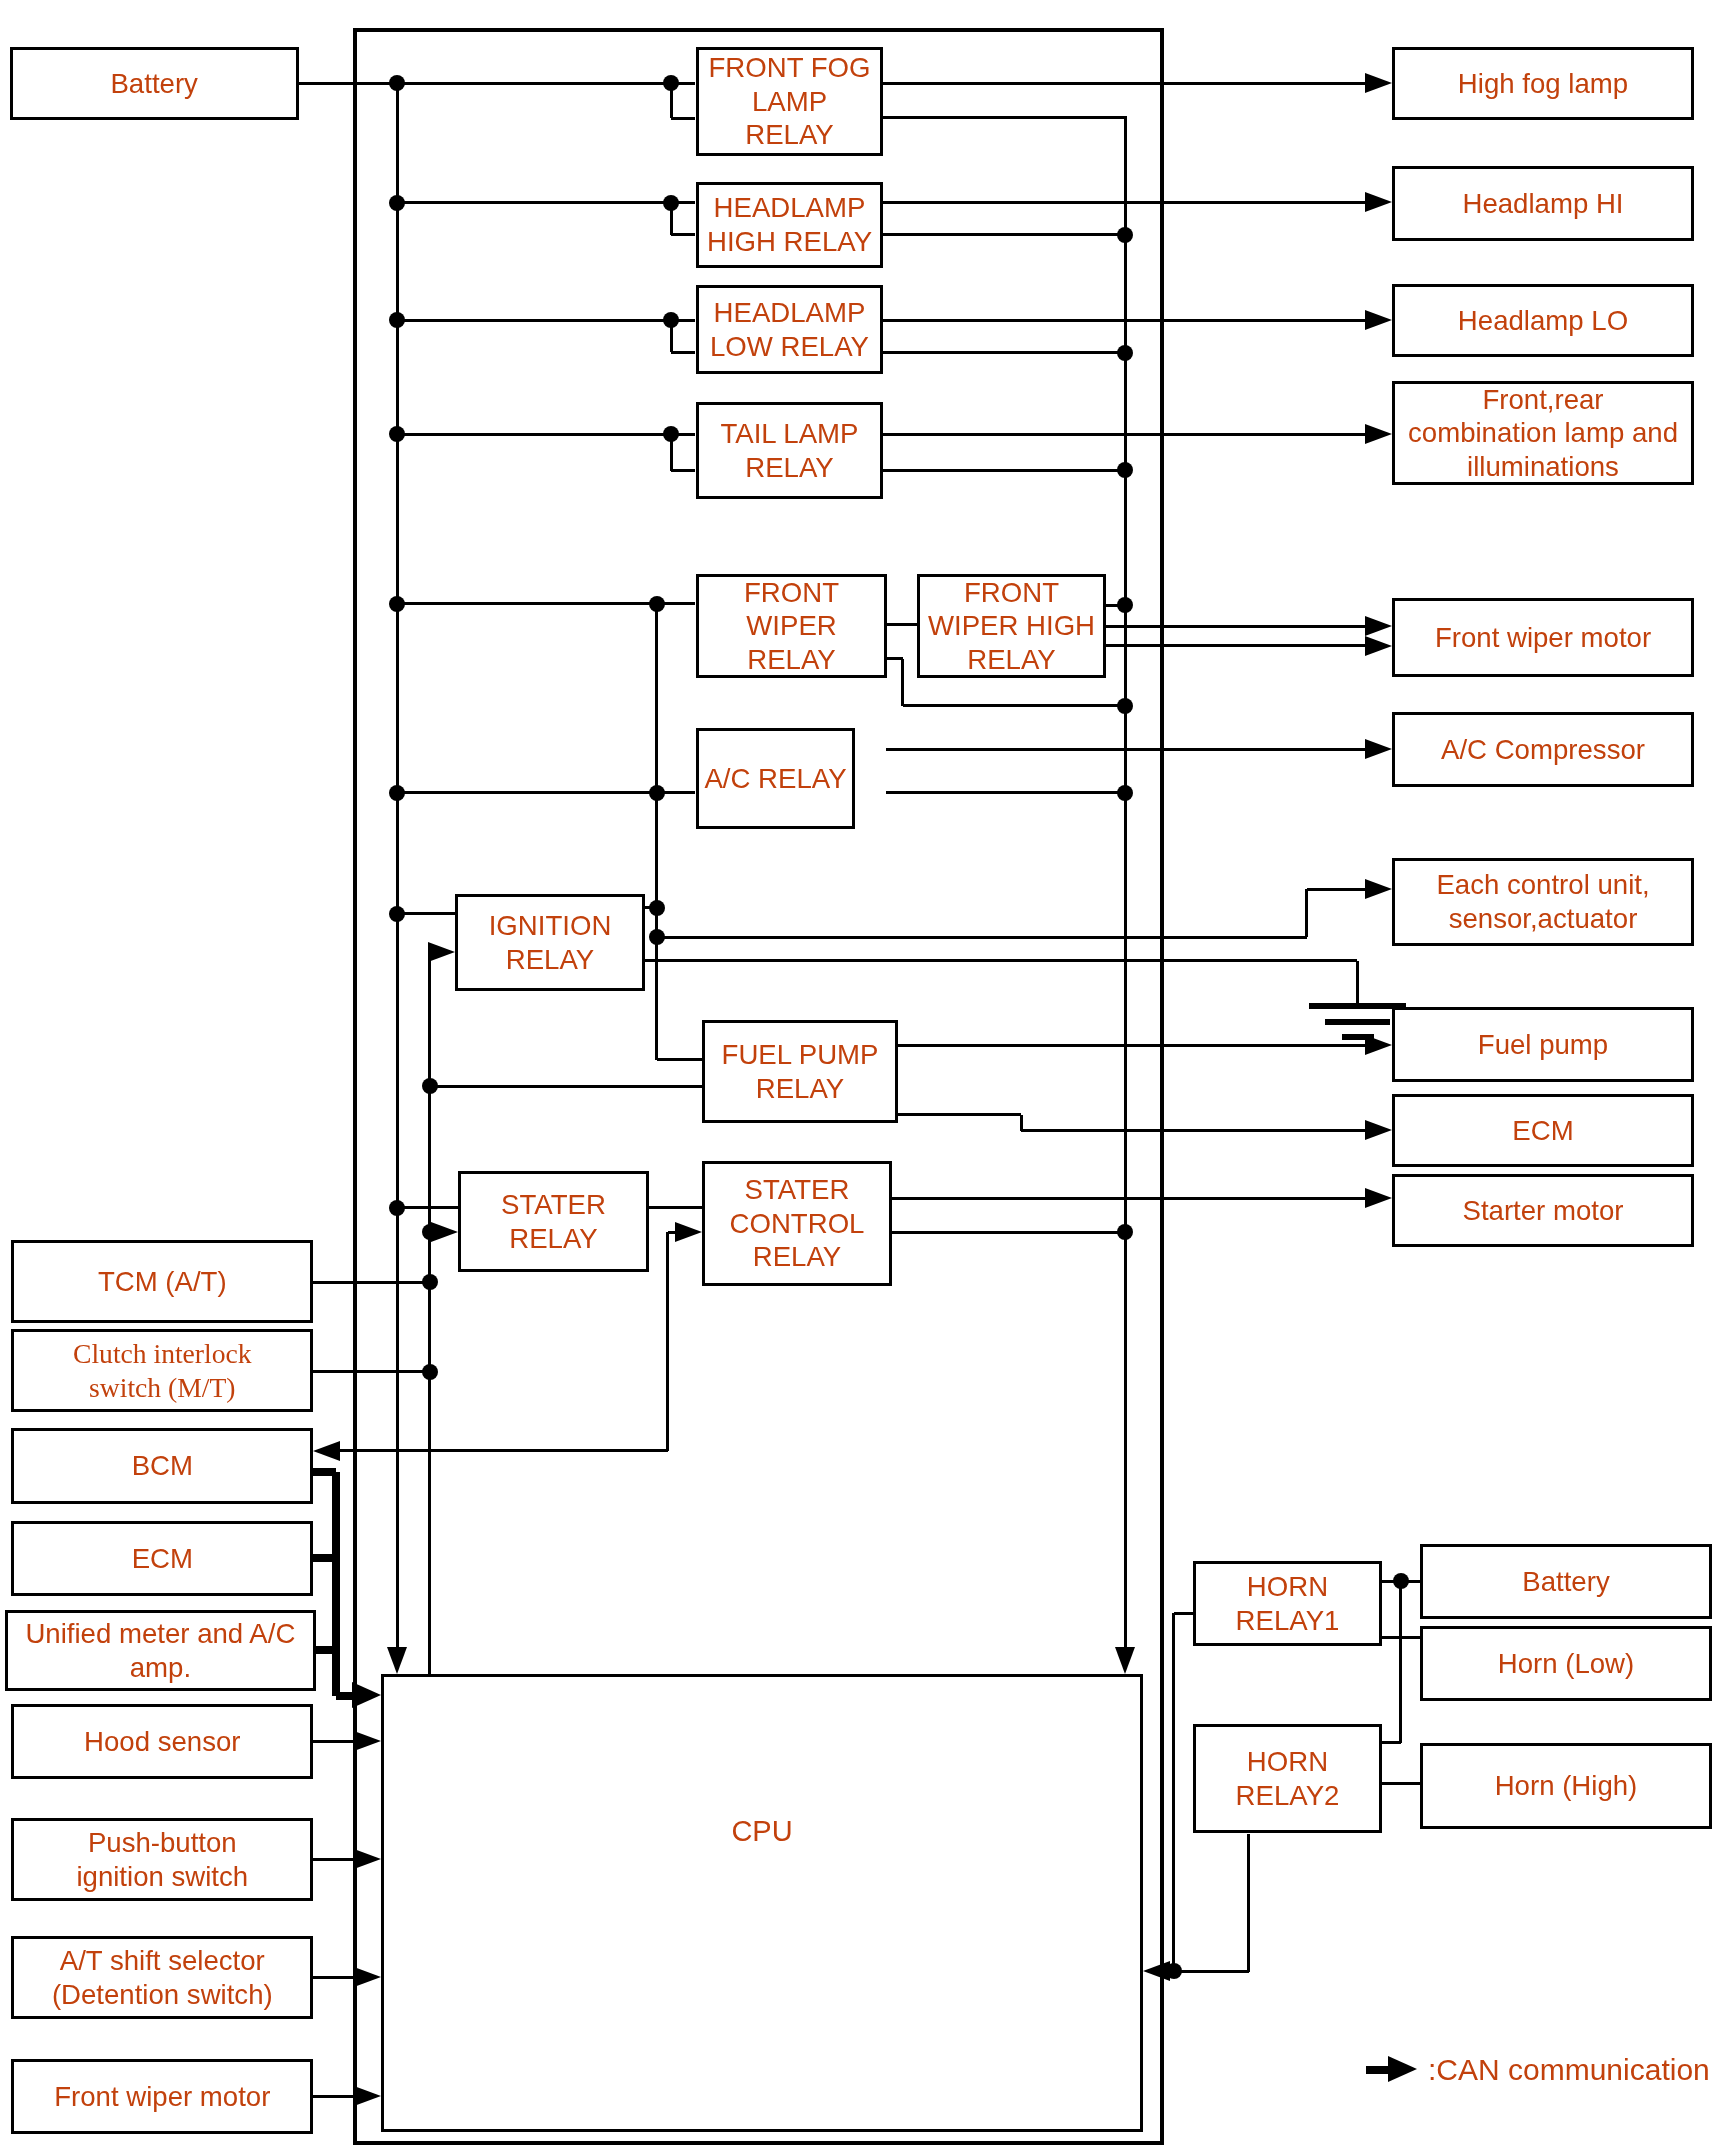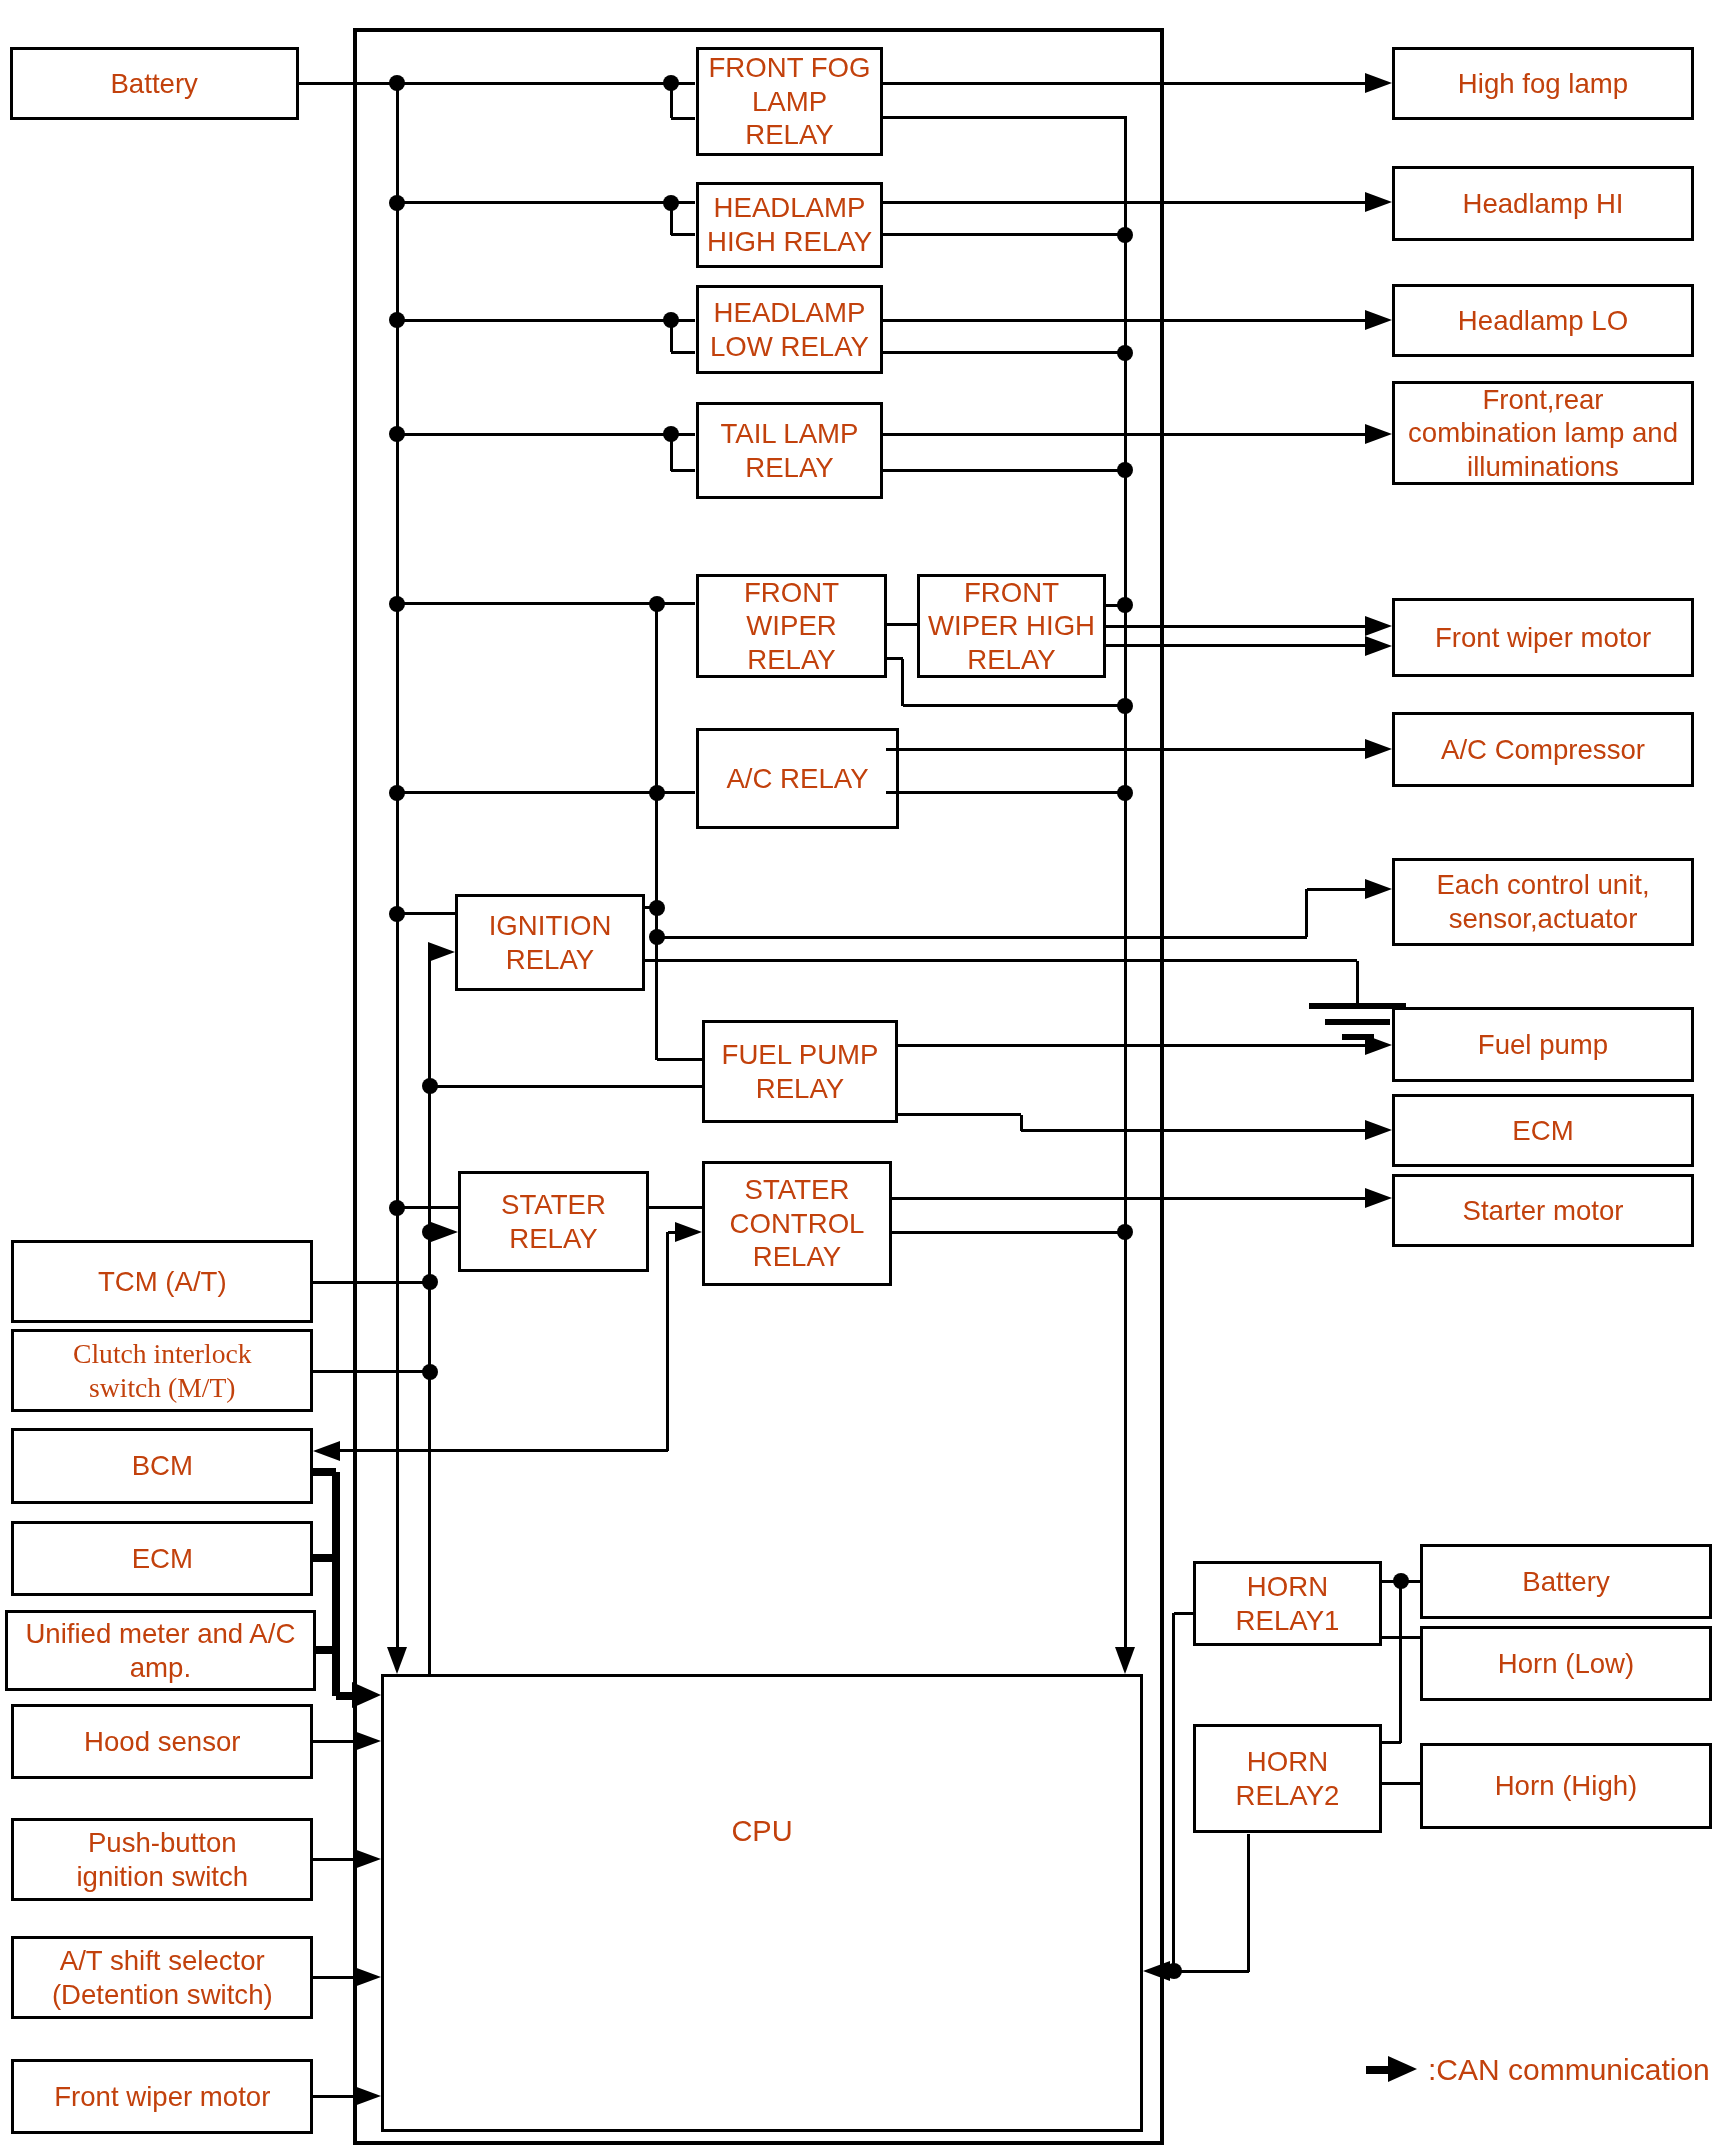--- a/index.html
+++ b/index.html
@@ -82,21 +82,21 @@
       <div class="box" style="left: 696px; top: 285px; width: 187px; height: 89px;"><span>HEADLAMP
 LOW RELAY</span></div>
       <div class="box" style="left: 696px; top: 402px; width: 187px; height: 97px;"><span>TAIL LAMP
 RELAY</span></div>
       <div class="box" style="left: 696px; top: 574px; width: 191px; height: 104px;"><span>FRONT
 WIPER
 RELAY</span></div>
       <div class="box" style="left: 917px; top: 574px; width: 189px; height: 104px;"><span>FRONT
 WIPER HIGH
 RELAY</span></div>
-      <div class="box" style="left: 696px; top: 728px; width: 203px; height: 101px;"><span>A/C RELAY</span></div>
+      <div class="box" style="left: 696px; top: 728px; width: 159px; height: 101px;"><span>A/C RELAY</span></div>
       <div class="box" style="left: 455px; top: 894px; width: 190px; height: 97px;"><span>IGNITION
 RELAY</span></div>
       <div class="box" style="left: 702px; top: 1020px; width: 196px; height: 103px;"><span>FUEL PUMP
 RELAY</span></div>
       <div class="box" style="left: 458px; top: 1171px; width: 191px; height: 101px;"><span>STATER
 RELAY</span></div>
       <div class="box" style="left: 702px; top: 1161px; width: 190px; height: 125px;"><span>STATER
 CONTROL
 RELAY</span></div>
       <div class="box" style="left: 1193px; top: 1561px; width: 189px; height: 85px;"><span>HORN

